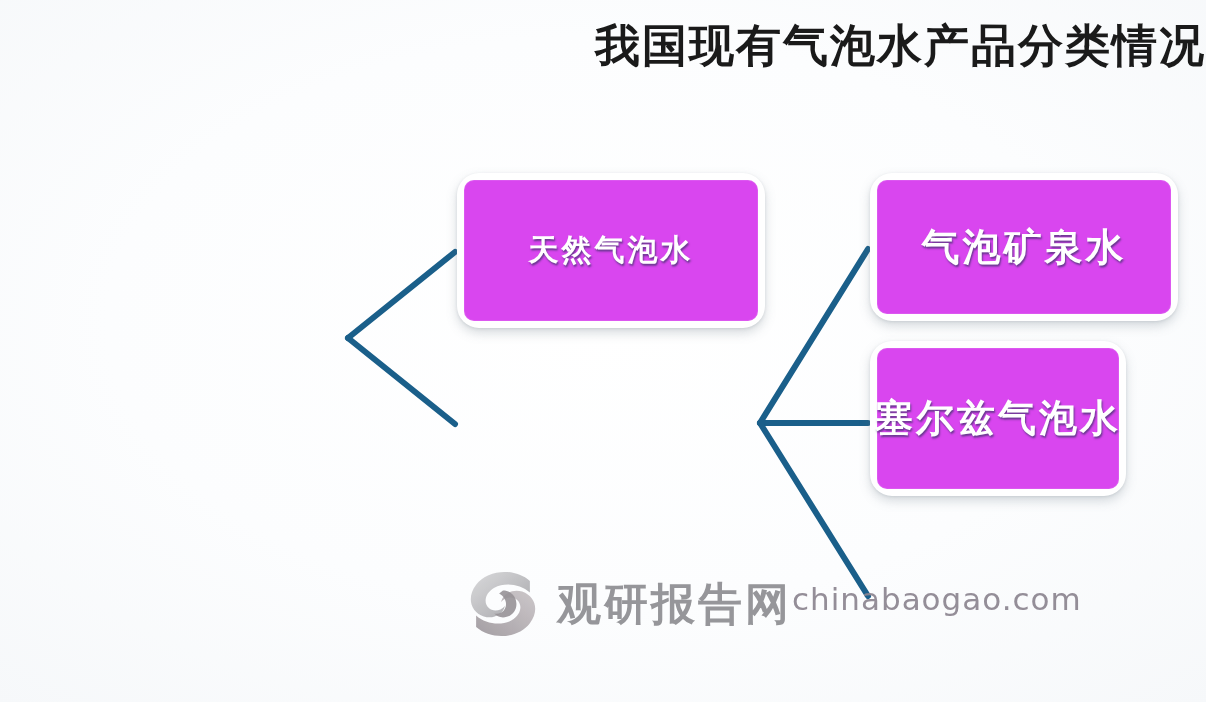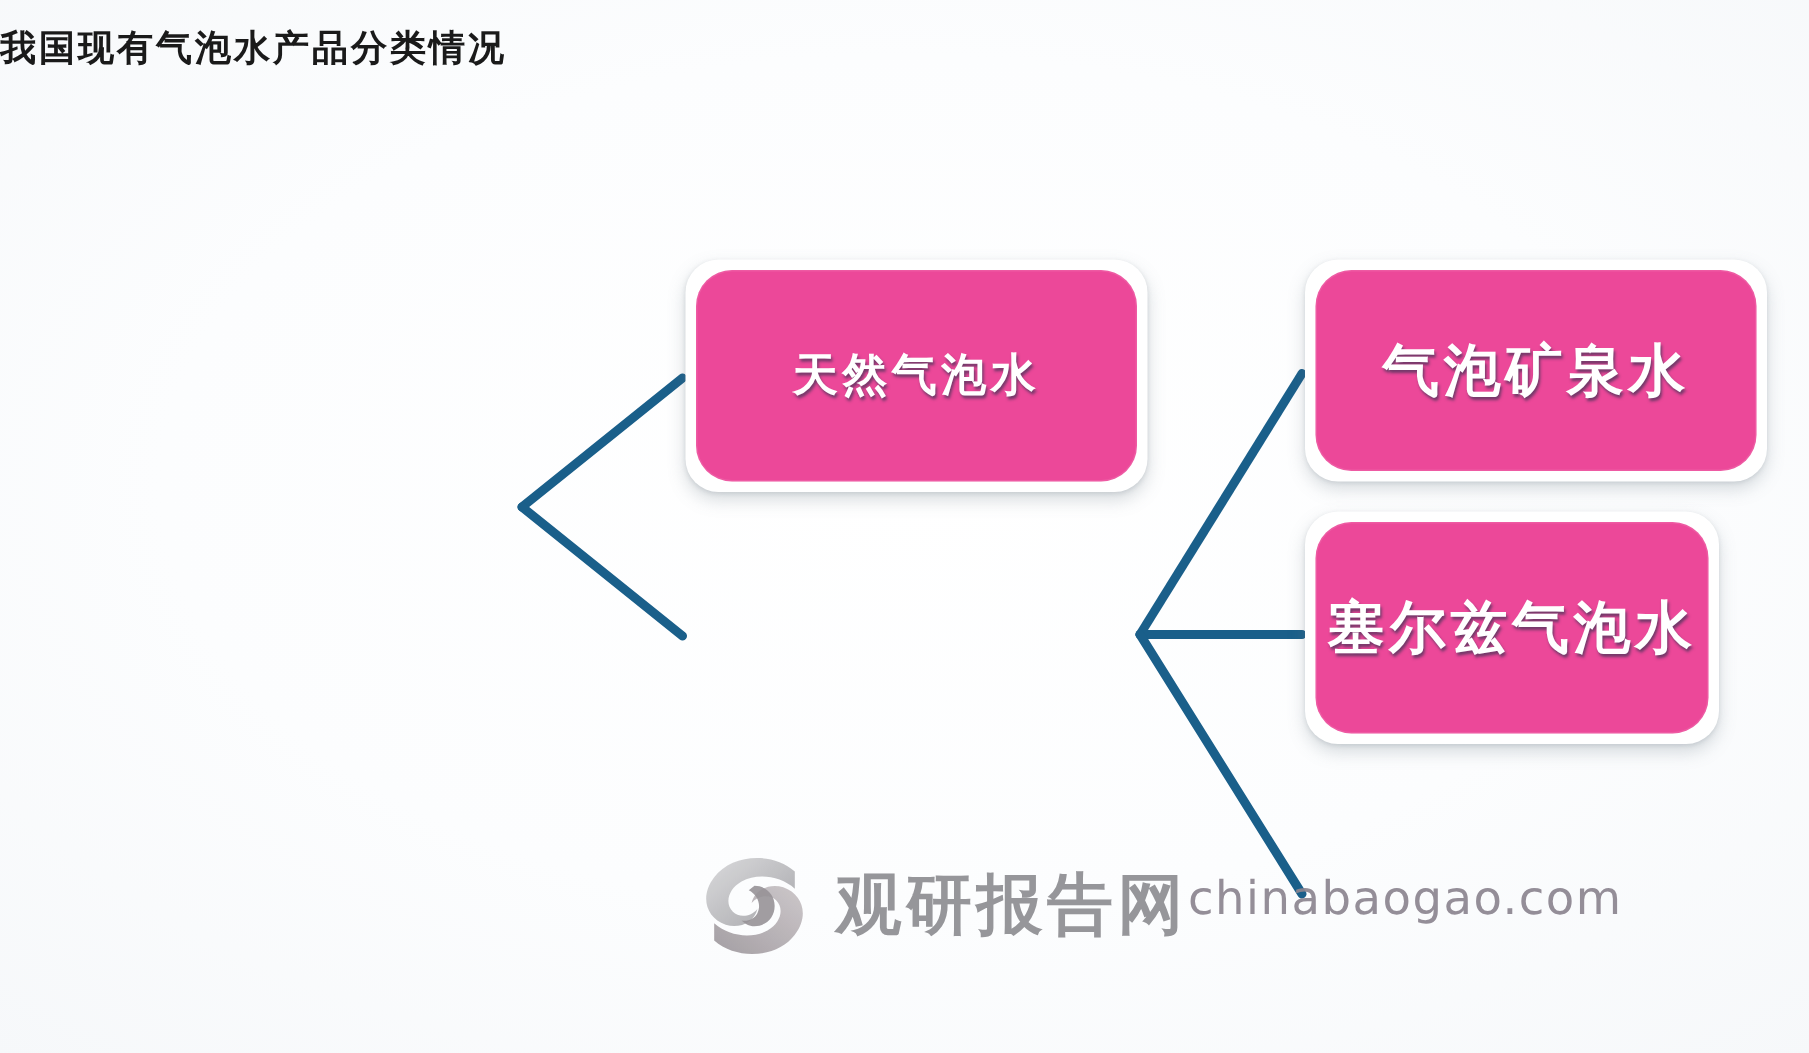--- a/index.html
+++ b/index.html
@@ -16,22 +16,22 @@
     background:
       radial-gradient(ellipse 900px 520px at 50% 46%, #ffffff 0%, #fcfdfe 55%, #f6f8fa 100%);
     overflow:hidden;
   }
 
   
   #title{
     position:absolute;
     left:0;top:16px;
     width:1206px;
-    text-align:left;
-    font-size:24px;
+    text-align:right;
+    font-size:45px;
     font-weight:bold;
     letter-spacing:2px;
     color:#1a1a1a;
     font-family:"DejaVu Sans","Liberation Sans",sans-serif;
     white-space:nowrap;
   }
 
   
   #links{
     position:absolute;
@@ -45,22 +45,22 @@
     position:absolute;
     box-sizing:border-box;
     background:#ffffff;
     border-radius:22px;
     padding:7px;
     box-shadow:0 5px 11px rgba(105,118,130,.26), 0 1px 3px rgba(105,118,130,.18);
   }
   .node .fill{
     width:100%;height:100%;
     box-sizing:border-box;
-    border-radius:24px;
-    background:#ec4899;
+    border-radius:10px;
+    background:#d946ef;
     display:flex;
     align-items:center;
     justify-content:center;
     box-shadow:inset 0 0 0 1px rgba(255,255,255,.10);
   }
   .node .label{
     color:#ffffff;
     font-weight:bold;
     font-family:"DejaVu Sans","Liberation Sans",sans-serif;
     letter-spacing:3px;
@@ -70,21 +70,21 @@
 
   
   #n-root{ left:34px;  top:261px; width:308px; height:154px; }
   #n-root .label{ font-size:32px; }
 
   #n-nat{  left:457px; top:173px; width:308px; height:155px; }
   #n-art{  left:457px; top:344px; width:308px; height:155px; }
   #n-nat .label, #n-art .label{ font-size:30px; }
 
   #n-min{  left:870px; top:173px; width:308px; height:148px; }
-  #n-sel{  left:870px; top:341px; width:276px; height:155px; }
+  #n-sel{  left:870px; top:341px; width:256px; height:155px; }
   #n-sod{  left:870px; top:513px; width:308px; height:155px; }
   #n-min .label, #n-sel .label, #n-sod .label{ font-size:38px; }
 
   
   #watermark{
     position:absolute;
     left:455px; top:551px;
     width:340px; height:106px;
     display:flex;
     align-items:center;

